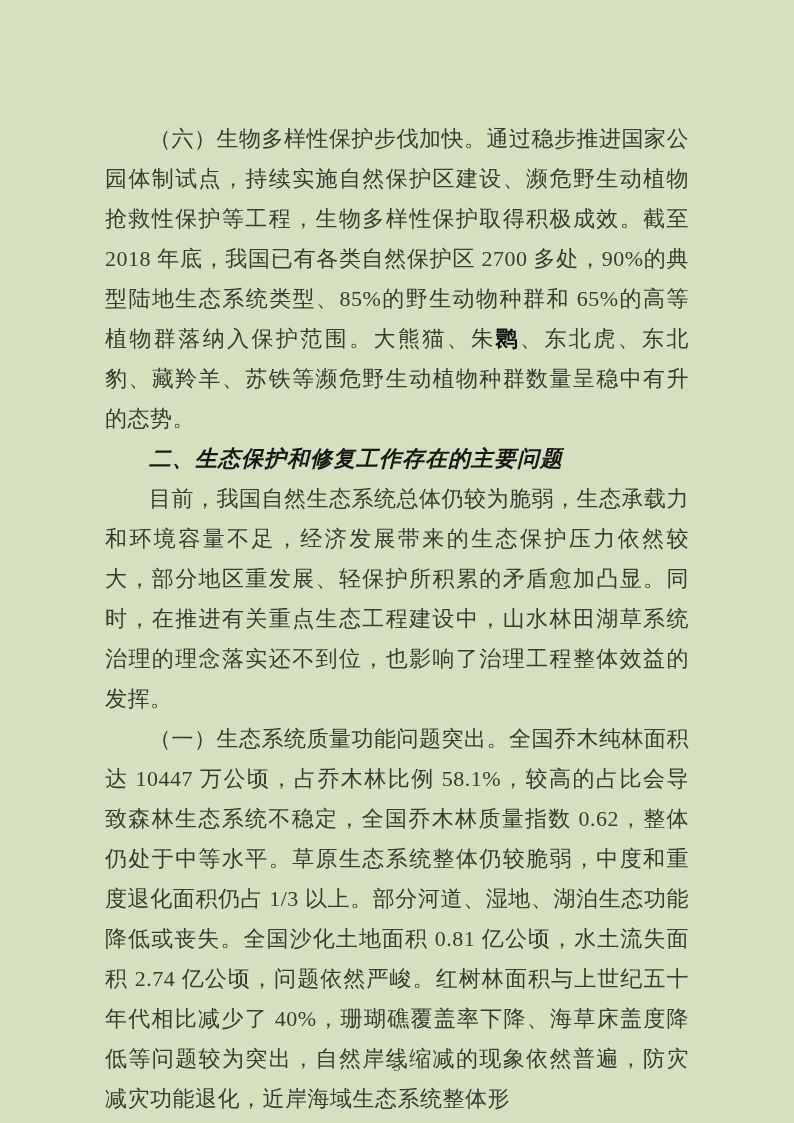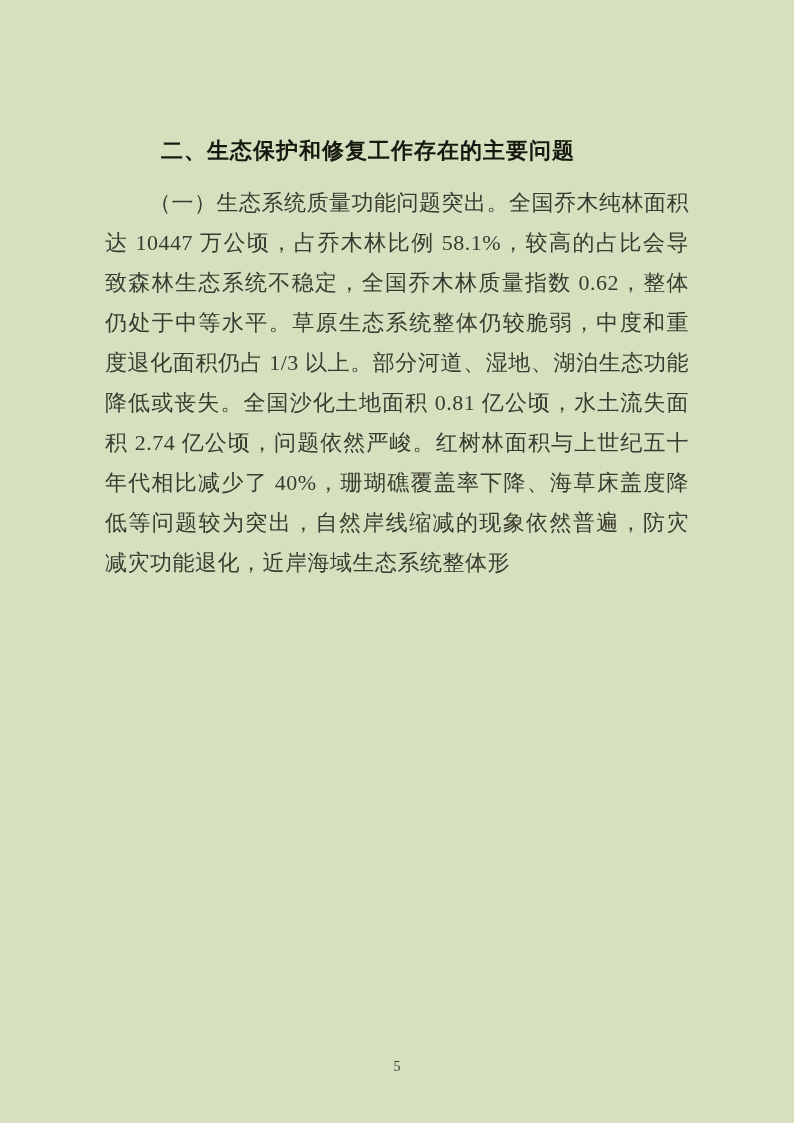--- a/index.html
+++ b/index.html
@@ -24,29 +24,30 @@
     line-height: 40px;
     text-align: justify;
     text-justify: inter-ideograph;
   }
   .body-para {
     margin: 0;
     text-indent: 2em;
     letter-spacing: 0.5px;
   }
   .section-heading {
-    margin: 12px;
+    margin: 0;
     font-family: "Liberation Sans", sans-serif;
     font-weight: bold;
     font-size: 22px;
     line-height: 40px;
     letter-spacing: 1px;
     text-indent: 2em;
     color: #161910;
     text-align: left;
+    font-style: italic;
   }
   .ibis-glyph {
     font-family: "Liberation Sans", sans-serif;
     font-weight: 900;
     color: #10130c;
   }
   .page-number {
     position: absolute;
     left: 0;
     bottom: 48px;
@@ -55,21 +56,23 @@
     font-size: 14px;
     line-height: 16px;
     color: #383b30;
   }
 </style>
 </head>
 <body>
 
 <div class="page">
   <div class="text-block">
+    <p class="body-para"><span>（六）生物多样性保护步伐加快。通过稳步推进国家公园体制试点，持续实施自然保护区建设、濒危野生动植物抢救性保护等工程，生物多样性保护取得积极成效。截至 2018 年底，我国已有各类自然保护区 2700 多处，90%的典型陆地生态系统类型、85%的野生动物种群和 65%的高等植物群落纳入保护范围。大熊猫、朱</span><span class="ibis-glyph">鹮</span><span>、东北虎、东北豹、藏羚羊、苏铁等濒危野生动植物种群数量呈稳中有升的态势。</span></p>
 
     <h2 class="section-heading">二、生态保护和修复工作存在的主要问题</h2>
 
+    <p class="body-para">目前，我国自然生态系统总体仍较为脆弱，生态承载力和环境容量不足，经济发展带来的生态保护压力依然较大，部分地区重发展、轻保护所积累的矛盾愈加凸显。同时，在推进有关重点生态工程建设中，山水林田湖草系统治理的理念落实还不到位，也影响了治理工程整体效益的发挥。</p>
 
     <p class="body-para">（一）生态系统质量功能问题突出。全国乔木纯林面积达 10447 万公顷，占乔木林比例 58.1%，较高的占比会导致森林生态系统不稳定，全国乔木林质量指数 0.62，整体仍处于中等水平。草原生态系统整体仍较脆弱，中度和重度退化面积仍占 1/3 以上。部分河道、湿地、湖泊生态功能降低或丧失。全国沙化土地面积 0.81 亿公顷，水土流失面积 2.74 亿公顷，问题依然严峻。红树林面积与上世纪五十年代相比减少了 40%，珊瑚礁覆盖率下降、海草床盖度降低等问题较为突出，自然岸线缩减的现象依然普遍，防灾减灾功能退化，近岸海域生态系统整体形</p>
   </div>
 
   <div class="page-number">5</div>
 </div>
 
 </body></html>

